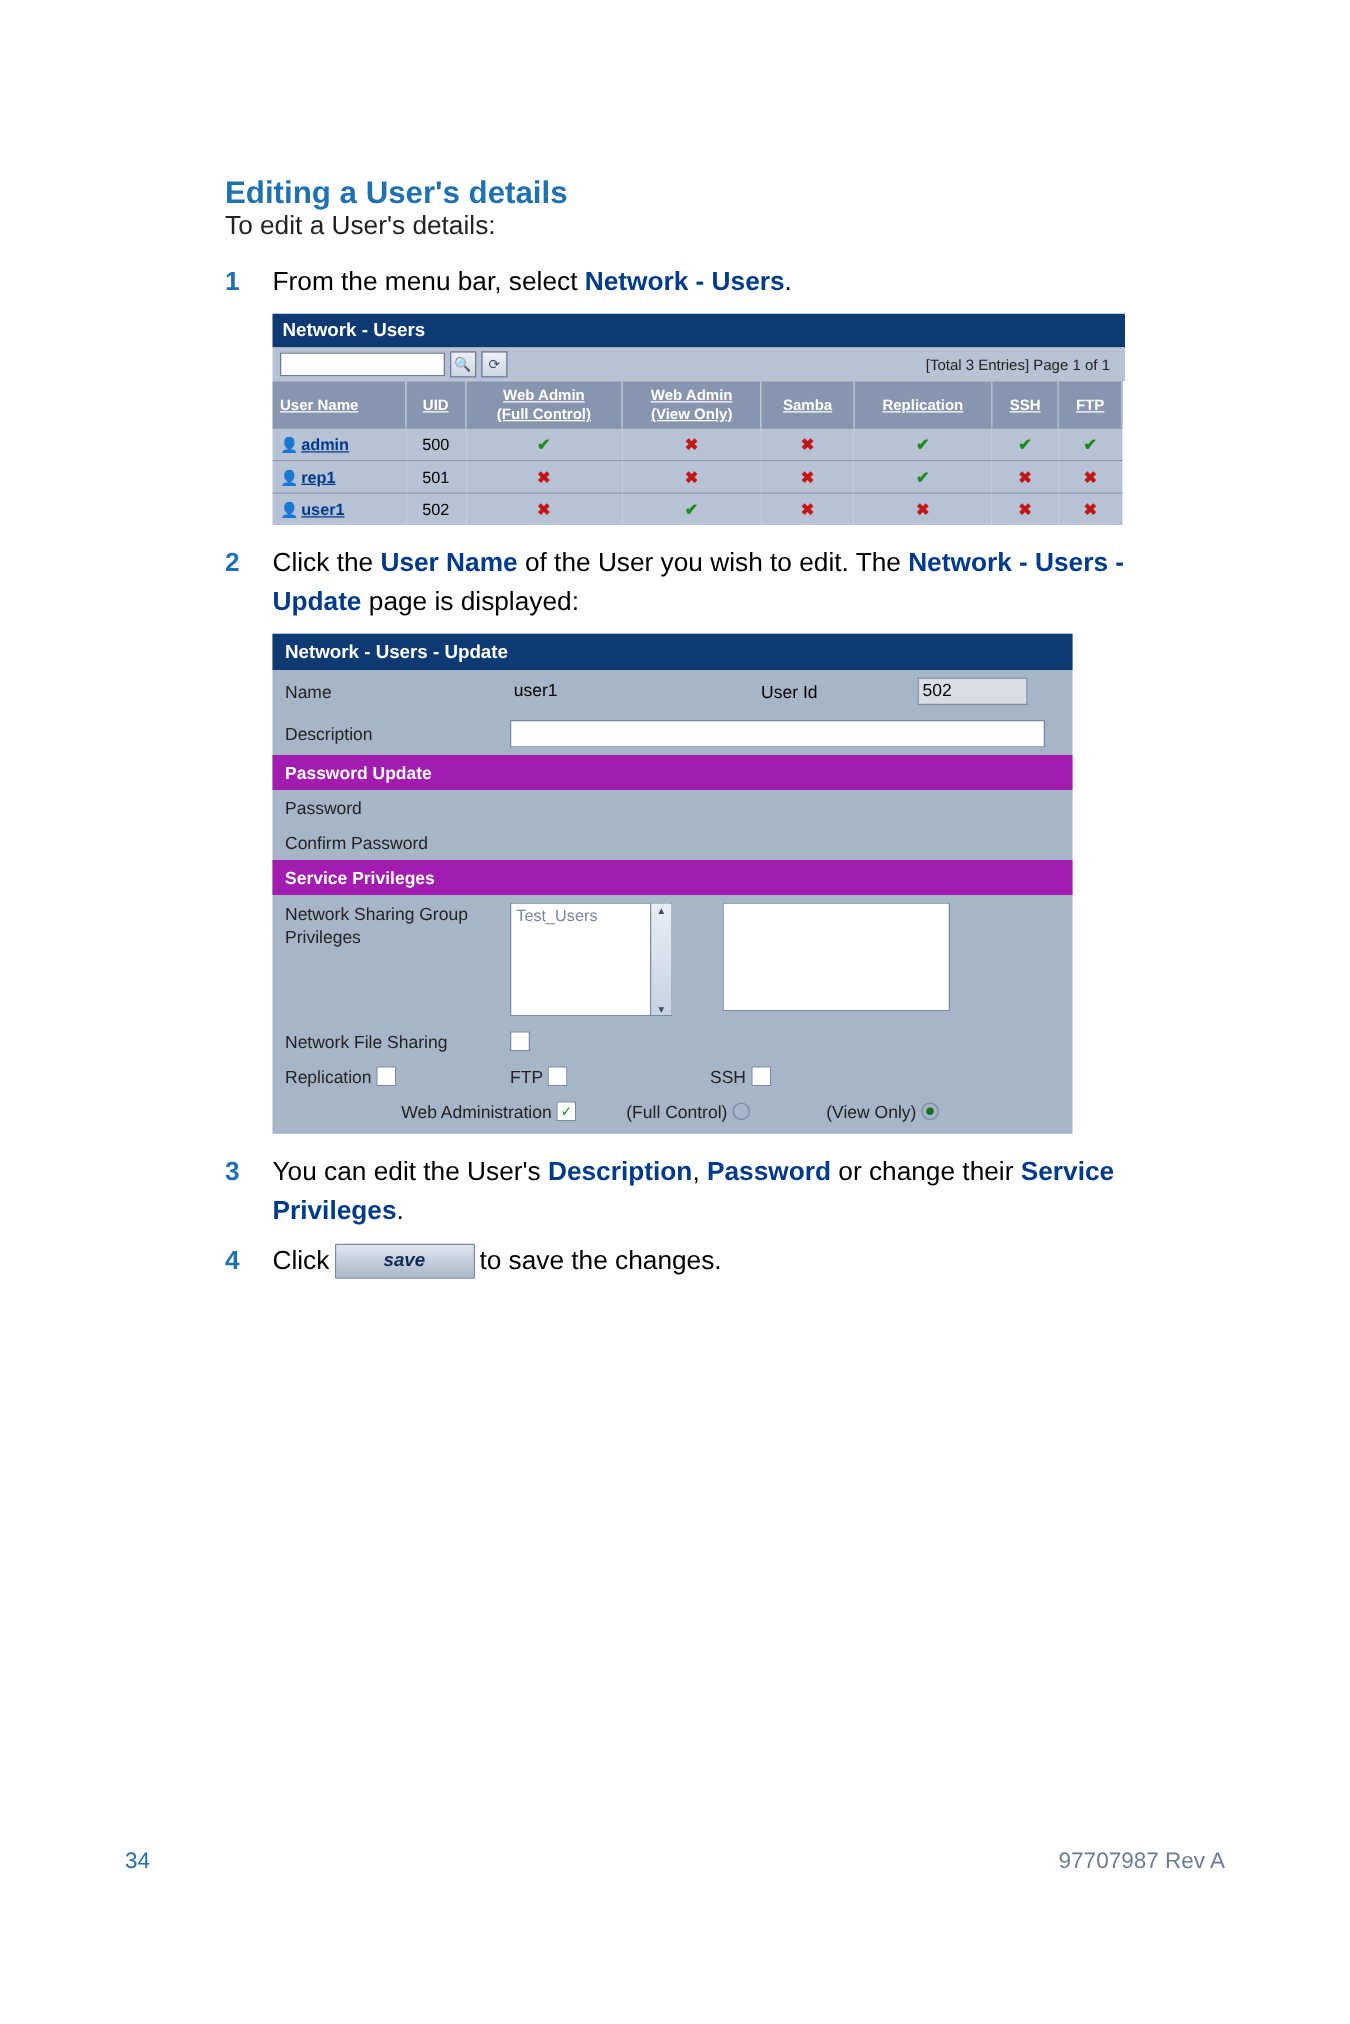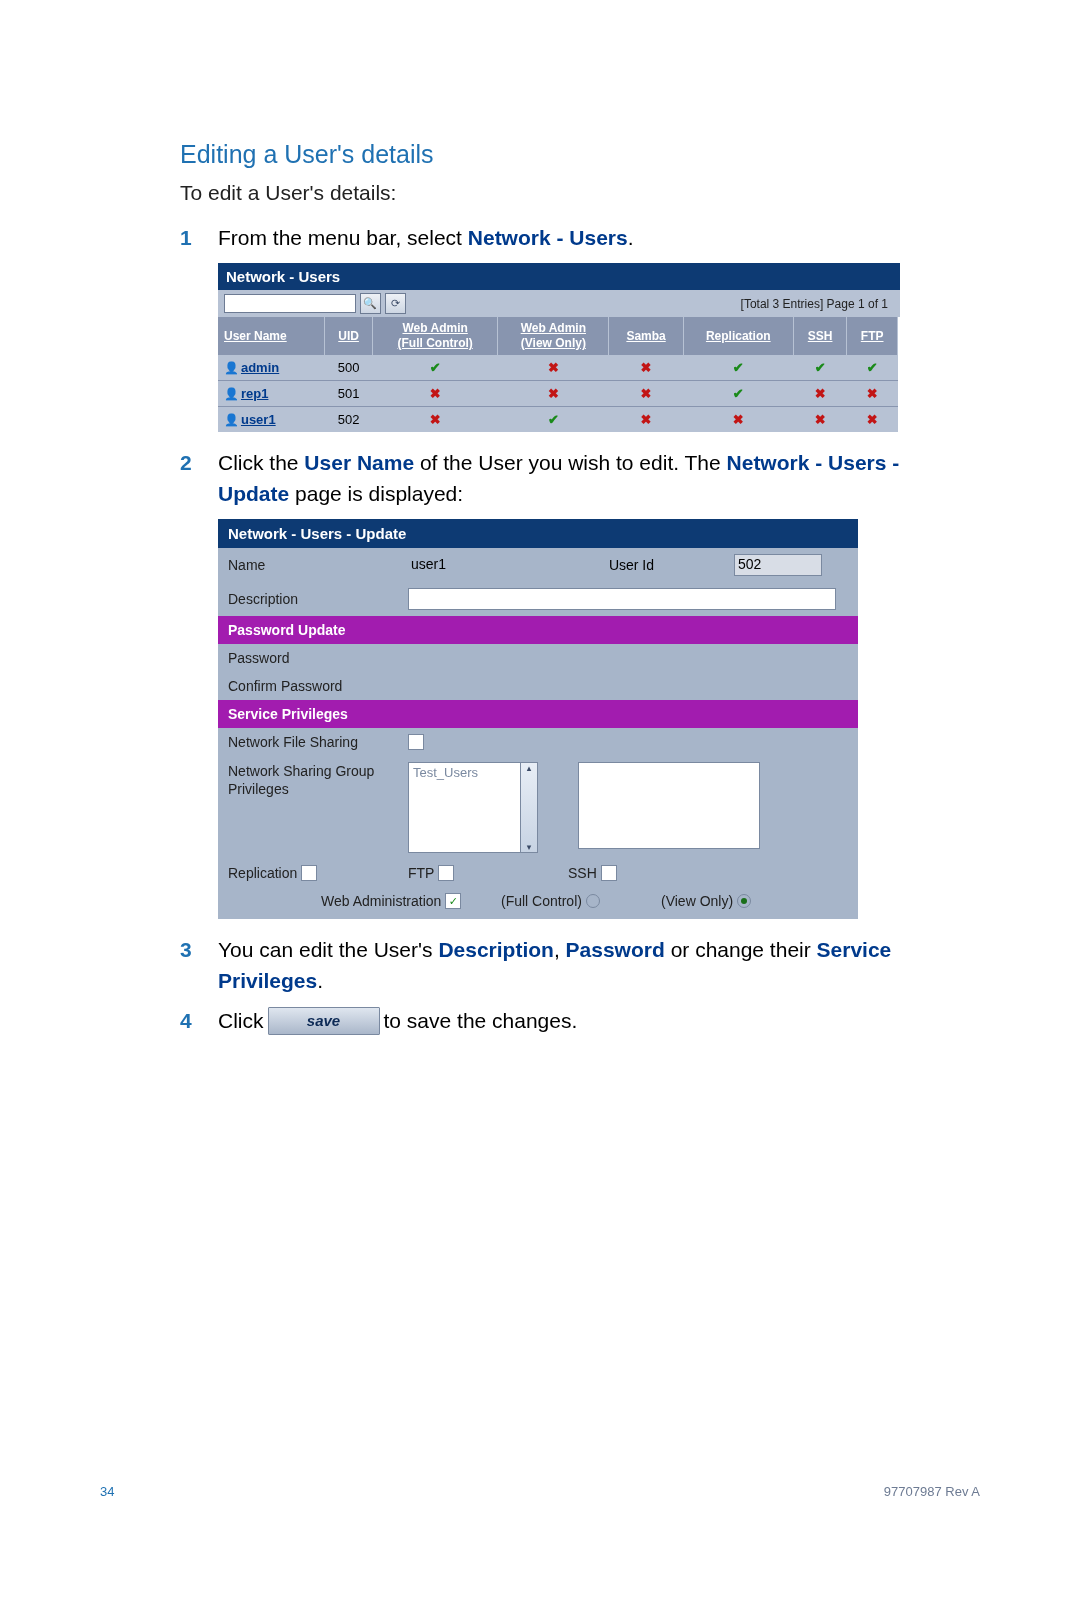--- a/index.html
+++ b/index.html
@@ -10,22 +10,22 @@
     width: 1080px;
     min-height: 1619px;
     position: relative;
   }
   .page {
     padding: 140px 180px 0 180px;
   }
   .heading {
     color: #1f71b2;
     font-size: 25px;
-    font-weight: normal;
-    margin-bottom: 12px;
+    font-weight: bold;
+    margin-bottom: 0;
   }
   .intro {
     font-size: 21px;
     color: #222;
     margin-bottom: 18px;
   }
   .step {
     display: flex;
     gap: 18px;
     font-size: 21px;
@@ -250,21 +250,21 @@
   }
 
   .footer {
     position: absolute;
     bottom: 120px;
     left: 0;
     right: 0;
     display: flex;
     justify-content: space-between;
     padding: 0 100px;
-    font-size: 13px;
+    font-size: 18px;
     color: #1f71b2;
   }
   .footer .r { color: #6d7b93; }
 </style>
 </head>
 <body>
 
 <div class="page">
   <div class="heading">Editing a User's details</div>
   <div class="intro">To edit a User's details:</div>
@@ -358,36 +358,36 @@
 
     <div class="section-mid">Password Update</div>
     <div class="formrow">
       <div class="lbl">Password</div>
     </div>
     <div class="formrow">
       <div class="lbl">Confirm Password</div>
     </div>
 
     <div class="section-mid">Service Privileges</div>
-    <div class="formrow">
-      <div class="lbl">Network File Sharing</div>
-      <span class="cb"></span>
-    </div>
     <div class="formrow" style="align-items:flex-start;">
       <div class="lbl" style="line-height:1.3;">Network Sharing Group Privileges</div>
       <div class="listbox">
         <span>Test_Users</span>
         <div class="sbar">
             <span>▴</span>
             <span>▾</span>
           </div>
       </div>
       <div style="width:20px;"></div>
       <div class="listbox2"></div>
     </div>
+    <div class="formrow">
+      <div class="lbl">Network File Sharing</div>
+      <span class="cb"></span>
+    </div>
     <div class="priv-row">
       <div class="plbl" style="width:170px;">
         <span>Replication</span>&nbsp;
         <span class="cb"></span>
       </div>
       <div class="plbl" style="width:150px;">
         <span>FTP</span>&nbsp;
         <span class="cb"></span>
       </div>
       <div class="plbl">

